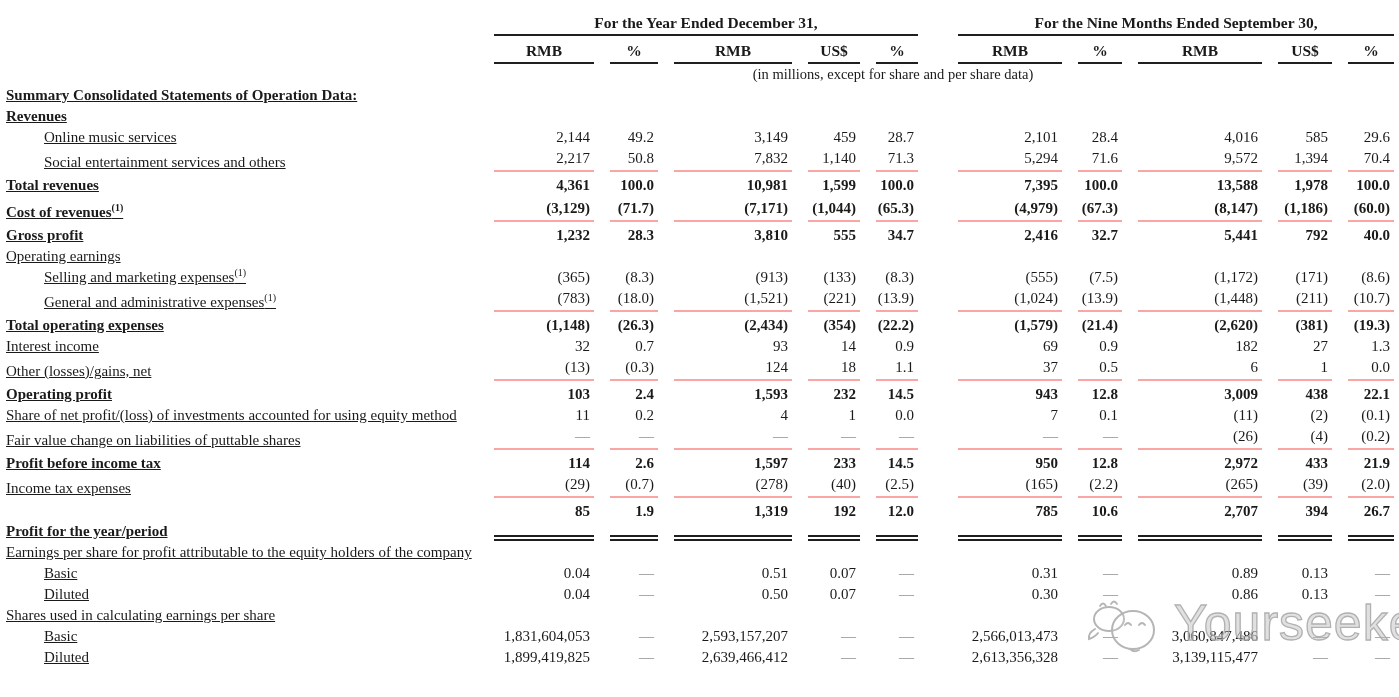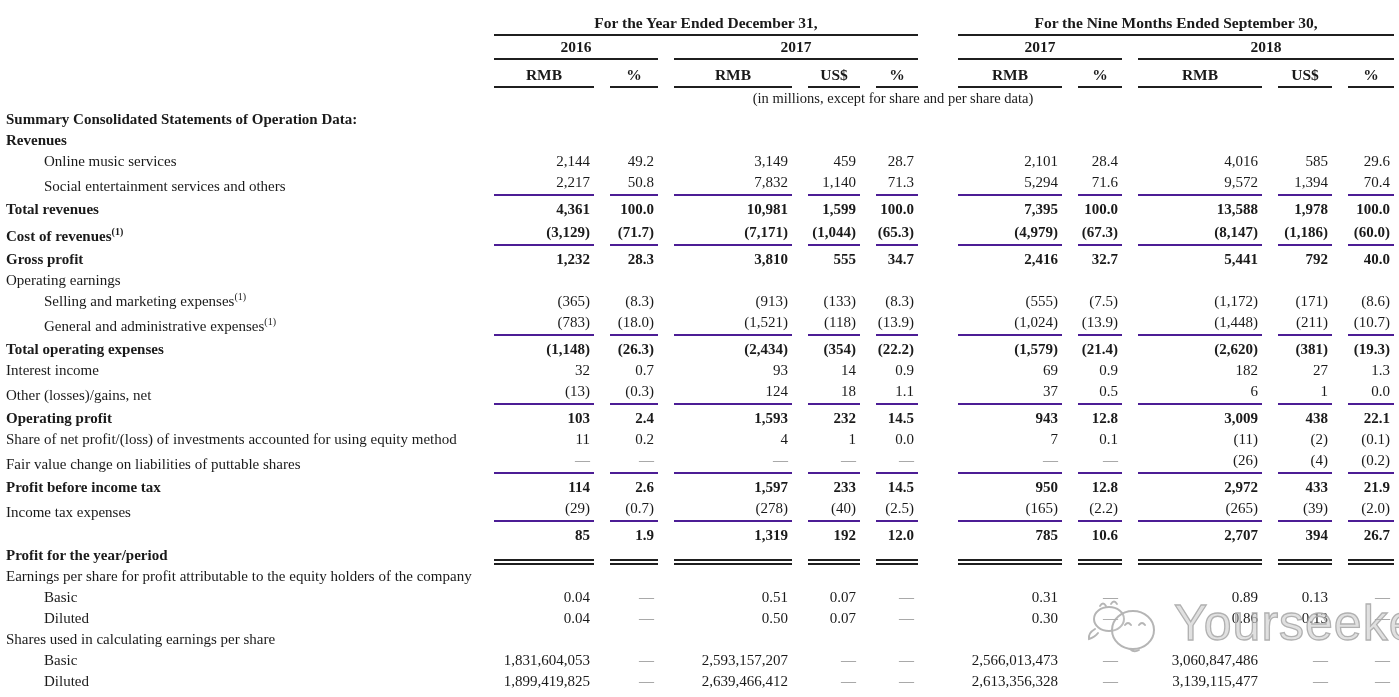--- a/index.html
+++ b/index.html
@@ -23,29 +23,29 @@
   thead th { font-weight: bold; font-size: 15.5px; text-align: center; }
   th.hcell { padding: 0 2px 0 14px; }
   .hl { border-bottom: 2px solid #1f1f1f; padding-bottom: 2px; }
   tr.h-period th { height: 26px; }
   tr.h-year th { height: 24px; }
   tr.h-cols th { height: 28px; }
   tr.h-note th { height: 20px; vertical-align: middle; }
   .note { font-size: 14.5px; font-weight: normal; text-align: center; transform: translateX(-45px); }
 
   
-  td.lbl { font-size: 15px; line-height: 19px; padding: 2px 4px 0 4px; }
+  td.lbl { font-size: 15px; line-height: 19px; padding: 2px 4px 0 4px; text-decoration: underline; }
   td.lbl.ind1 { padding-left: 42px; }
   tr.section td.lbl { font-weight: bold; }
   tr.total td { font-weight: bold; }
   tr.total td { padding-top: 4px; }
   tr.wrap td.lbl { padding-left: 26px; text-indent: -22px; }
   td.num { padding: 2px 2px 0 14px; font-size: 15px; }
   .cb { line-height: 19px; text-align: right; padding-right: 4px; white-space: nowrap; }
-  .cb.rule  { border-bottom: 2px solid #4c1d95; padding-bottom: 2px; }
+  .cb.rule  { border-bottom: 2px solid #fca5a5; padding-bottom: 2px; }
   .cb.rule2 { border-bottom: 6px double #1f1f1f; padding-bottom: 14px; }
   .cb.center { text-align: center; padding-right: 0; }
   .cb .dash, .cb.dash { color: #8d8d8d; }
   td.gapc, th.gapc { padding: 0; }
   sup { font-size: 10px; line-height: 0; }
 
   
   .watermark {
     position: absolute; left: 1086px; top: 592px;
     display: flex; align-items: center; gap: 4px;
@@ -81,36 +81,20 @@
     <tr class="h-period">
       <th></th>
       <th class="hcell" colspan="5">
         <div class="hl">For the Year Ended December 31,</div>
       </th>
       <th class="gapc"></th>
       <th class="hcell" colspan="5">
         <div class="hl">For the Nine Months Ended September 30,</div>
       </th>
     </tr>
-    <tr class="h-year">
-      <th></th>
-      <th class="hcell" colspan="2">
-          <div class="hl">2016</div>
-        </th>
-      <th class="hcell" colspan="3">
-          <div class="hl">2017</div>
-        </th>
-      <th class="gapc"></th>
-      <th class="hcell" colspan="2">
-          <div class="hl">2017</div>
-        </th>
-      <th class="hcell" colspan="3">
-          <div class="hl">2018</div>
-        </th>
-    </tr>
     <tr class="h-cols">
       <th></th>
       <th class="hcell">
           <div class="hl cb center">RMB</div>
         </th>
       <th class="hcell">
           <div class="hl cb center">%</div>
         </th>
       <th class="hcell">
           <div class="hl cb center">RMB</div>
@@ -457,21 +441,21 @@
         <td class="num">
           <div class="cb rule">(783)</div>
         </td>
         <td class="num">
           <div class="cb rule">(18.0)</div>
         </td>
         <td class="num">
           <div class="cb rule">(1,521)</div>
         </td>
         <td class="num">
-          <div class="cb rule">(118)</div>
+          <div class="cb rule">(221)</div>
         </td>
         <td class="num">
           <div class="cb rule">(13.9)</div>
         </td>
         <td class="gapc"></td>
         <td class="num">
           <div class="cb rule">(1,024)</div>
         </td>
         <td class="num">
           <div class="cb rule">(13.9)</div>

